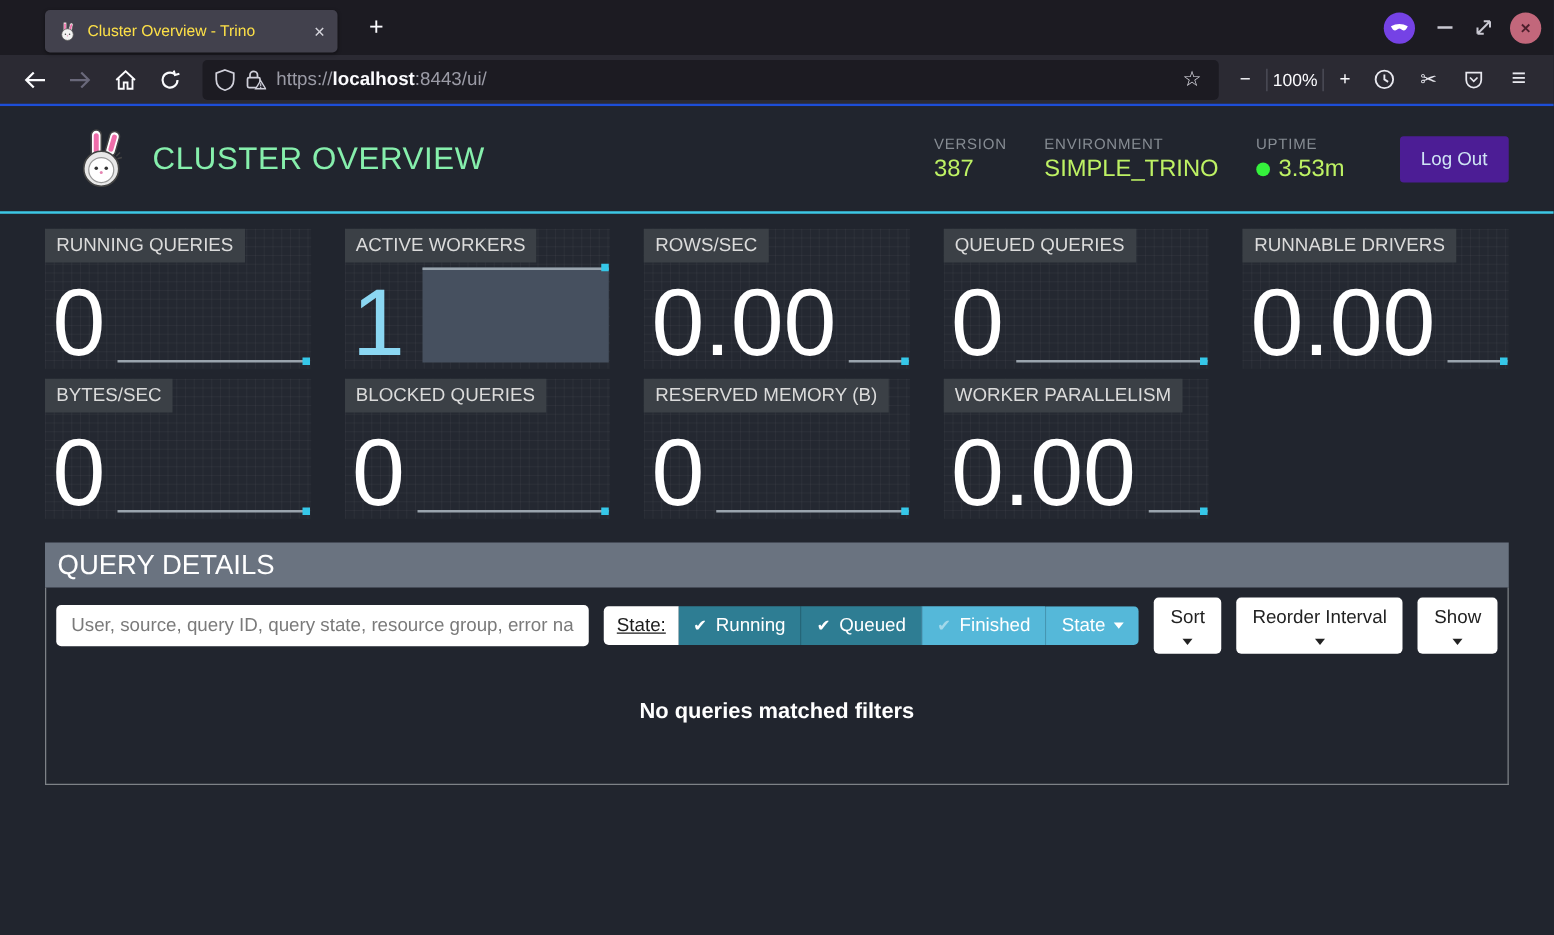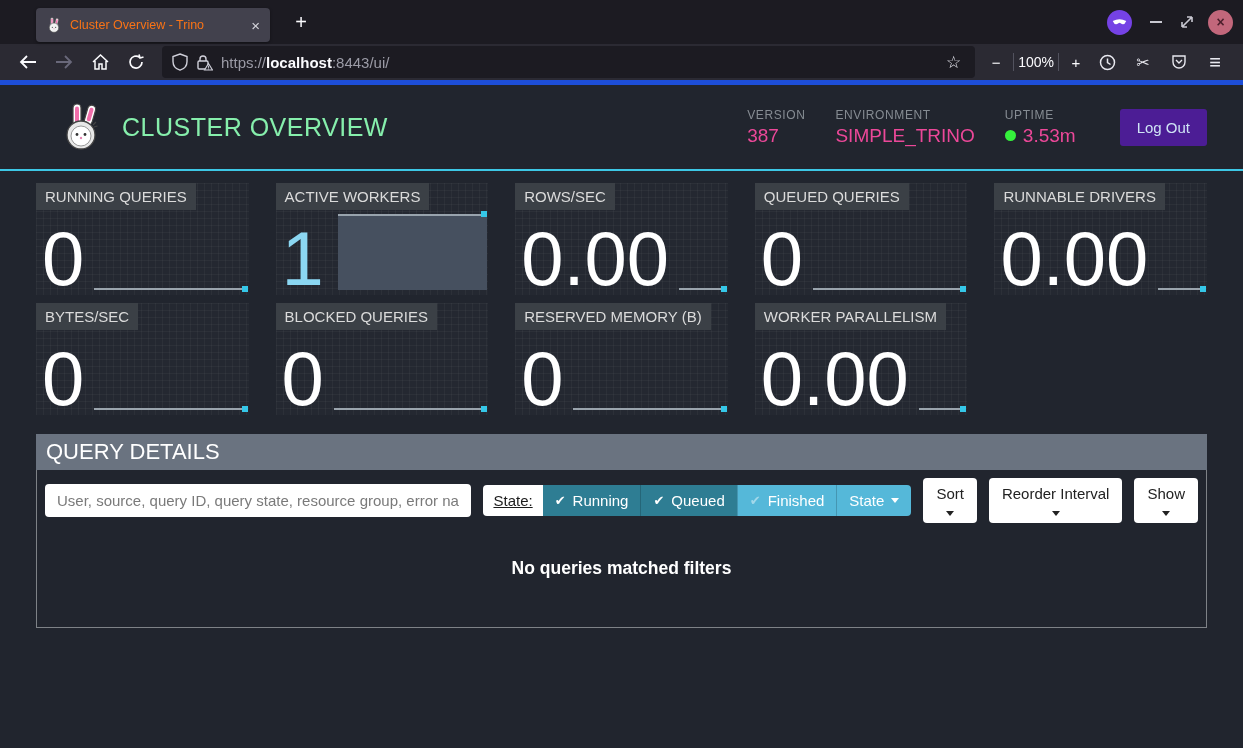--- a/index.html
+++ b/index.html
@@ -4,33 +4,33 @@
 <style>
   * { margin:0; padding:0; box-sizing:border-box; }
   html,body { width:1243px; height:748px; overflow:hidden; background:#21252e;
     font-family:"Liberation Sans", sans-serif; }
 
   
   .tabstrip { height:44px; background:#1c1b22; display:flex; align-items:center; position:relative; }
   .tab { margin-left:36px; margin-top:6px; width:234px; height:34px; background:#42414d;
     border-radius:4px; display:flex; align-items:center; padding:0 10px; gap:8px;
     box-shadow:0 1px 3px rgba(0,0,0,.4); }
-  .tab-title { color:#f97316; font-size:12.5px; flex:1; white-space:nowrap; overflow:hidden; }
+  .tab-title { color:#fde047; font-size:12.5px; flex:1; white-space:nowrap; overflow:hidden; }
   .tab-close { color:#d5d5dc; font-size:15px; line-height:1; cursor:default; }
   .newtab { color:#fbfbfe; font-size:20px; margin-left:16px; width:30px; height:30px;
     display:flex; align-items:center; justify-content:center; border-radius:4px; }
   .win-controls { position:absolute; right:10px; top:0; height:44px; display:flex; align-items:center; gap:14px; }
   .badge-private { width:25px; height:25px; border-radius:50%; background:#7542e5;
     display:flex; align-items:center; justify-content:center; }
   .win-min { width:12px; height:2px; background:#c9c9d2; margin:0 4px; }
   .win-close { width:25px; height:25px; border-radius:50%; background:#c2677b; color:#4d1f2c;
     display:flex; align-items:center; justify-content:center; font-size:14px; font-weight:bold; }
 
   .navbar { height:41px; background:#2b2a33; display:flex; align-items:center; padding:0 10px;
-    border-bottom:5px solid #1d4ed8; }
+    border-bottom:2px solid #1d4ed8; }
   .nav-icon { width:32px; height:30px; display:flex; align-items:center; justify-content:center;
     border-radius:4px; margin:0 2px; }
   .urlbar { flex:1; height:32px; background:#1c1b22; border-radius:4px; margin:0 8px;
     display:flex; align-items:center; padding:0 10px; gap:8px; }
   .url-text { font-size:15px; color:#9b9ba6; flex:1; }
   .url-text .host { color:#fbfbfe; font-weight:bold; }
   .star { color:#e6e6ee; font-size:17px; padding:0 4px; }
   .zoom-ctl { display:flex; align-items:center; color:#fbfbfe; font-size:14px; gap:2px; }
   .zoom-btn { width:26px; height:28px; display:flex; align-items:center; justify-content:center;
     color:#fbfbfe; font-size:15px; }
@@ -38,21 +38,21 @@
   .glyph-icon { color:#e8e8ef; font-size:16px; }
 
   
   .page { height:663px; background:#21252e; position:relative; }
   .app-header { display:flex; align-items:center; height:86px; padding:0 36px;
     border-bottom:2px solid #3dc7e5; }
   .logo { margin-left:24px; margin-right:18px; }
   .app-title { color:#86efac; font-size:25px; letter-spacing:.5px; font-weight:400; flex:1; }
   .info-block { margin-right:30px; }
   .info-label { color:#868c93; font-size:12px; letter-spacing:.6px; margin-bottom:3px; }
-  .info-value { color:#ec4899; font-size:19px; display:flex; align-items:center; gap:7px; }
+  .info-value { color:#bef264; font-size:19px; display:flex; align-items:center; gap:7px; }
   .status-dot { width:11px; height:11px; border-radius:50%; background:#35f13c; display:inline-block; }
   .logout-btn { margin-left:14px; background:#4c1d95; color:#cfe4f5; border:none; border-radius:3px;
     font-size:15px; padding:10px 17px; font-family:inherit; cursor:pointer; }
 
   .stats { margin:12px 36px 0; display:grid; grid-template-columns:repeat(5,1fr);
     column-gap:27px; row-gap:8px; }
   .card { position:relative; height:112px; background-color:#242831;
     background-image:
       linear-gradient(rgba(255,255,255,0.035) 1px, transparent 1px),
       linear-gradient(90deg, rgba(255,255,255,0.035) 1px, transparent 1px);

